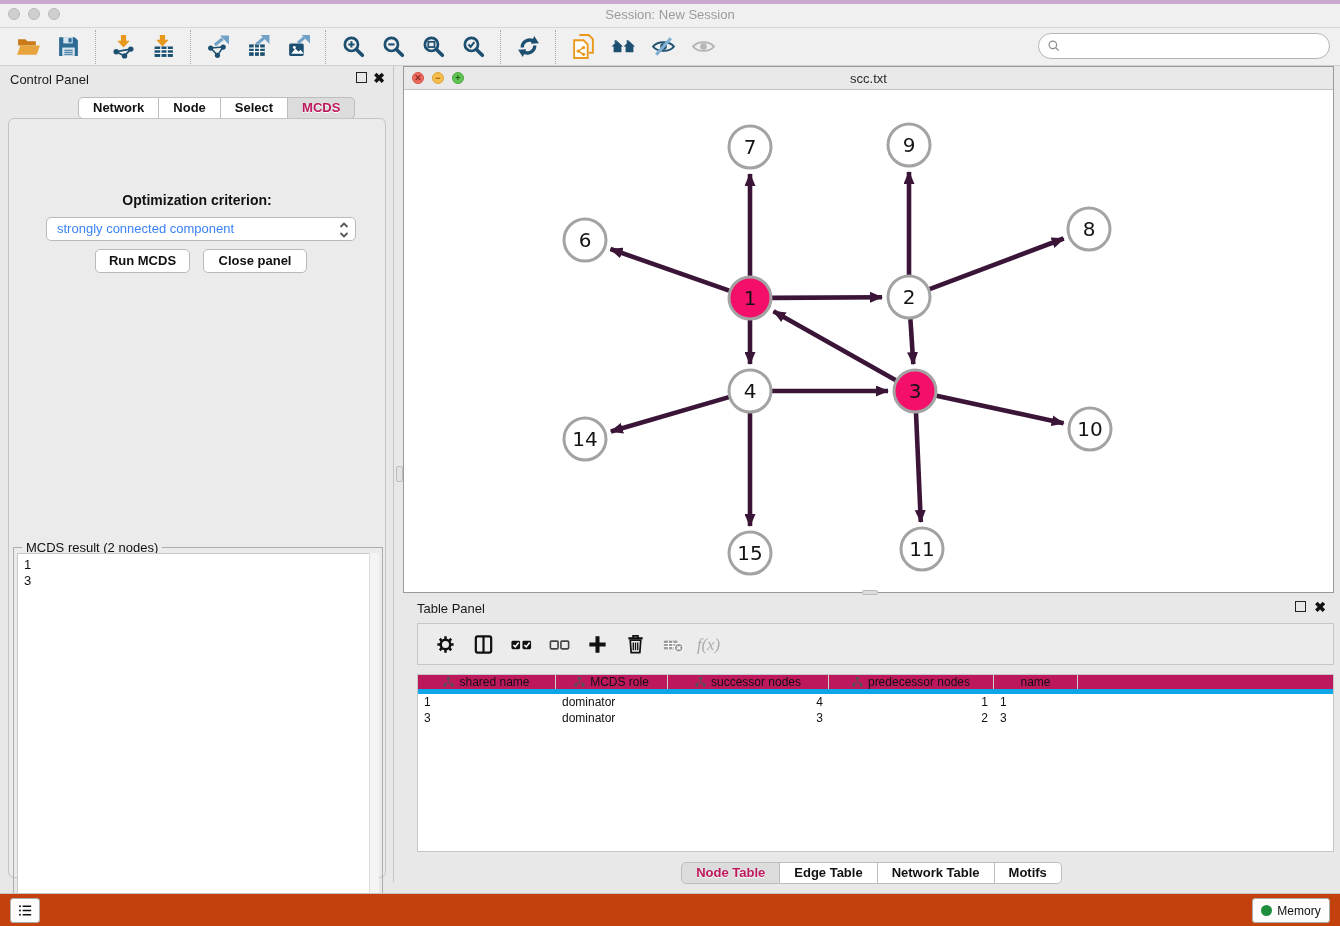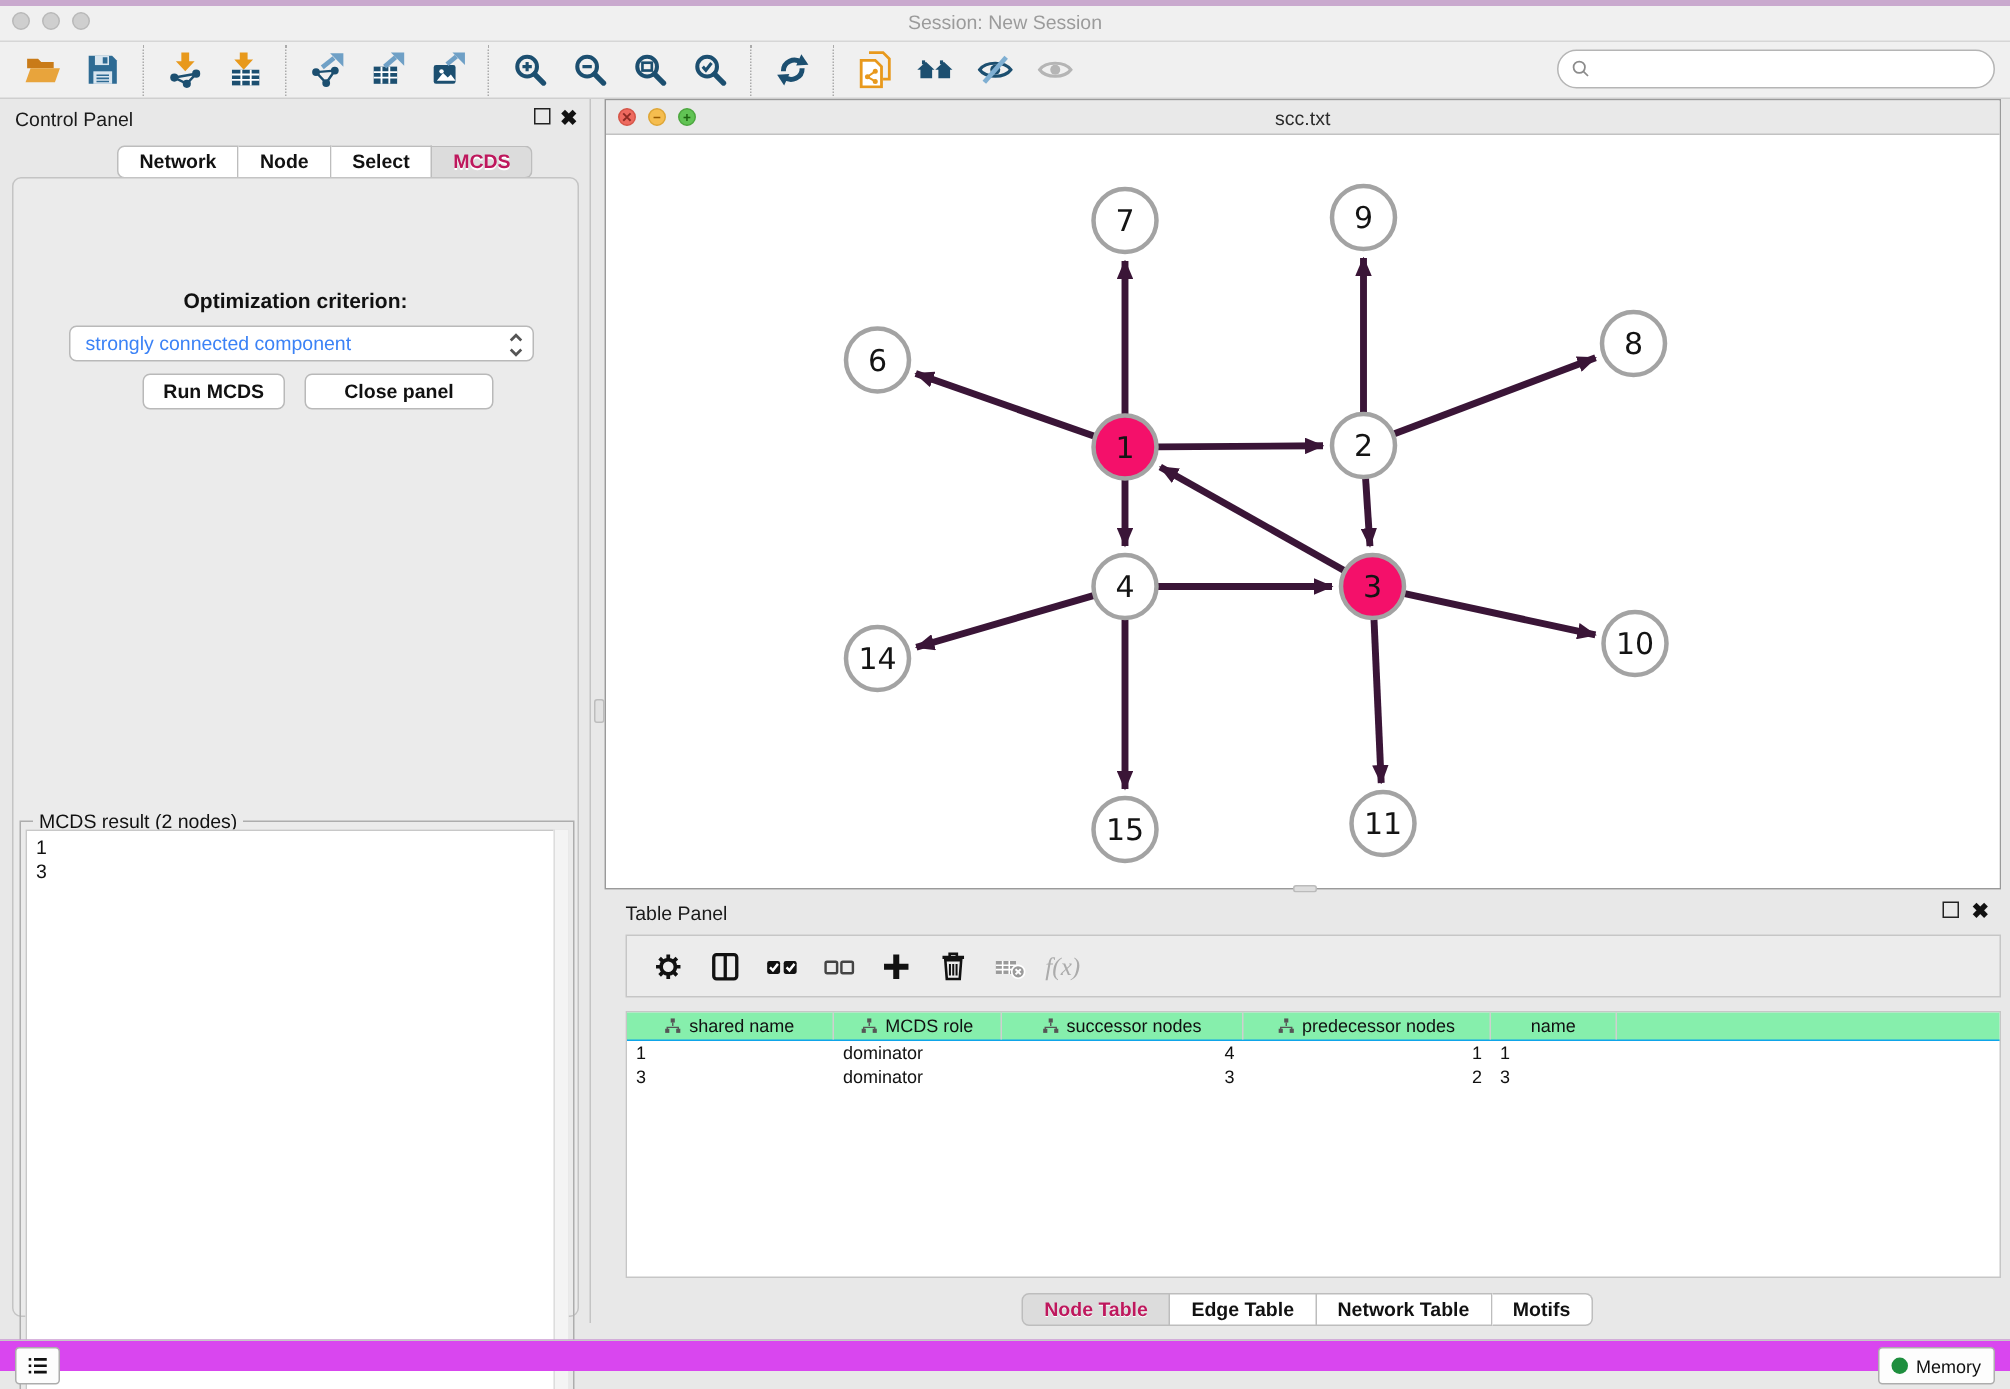--- a/index.html
+++ b/index.html
@@ -37,21 +37,21 @@
   .tab { height:22px; padding:0 14px; font-size:13px; font-weight:bold; color:#111; background:#fff; border:1px solid #BDBDBD; border-left:none; line-height:20px; }
   .tab:first-child { border-left:1px solid #BDBDBD; border-radius:5px 0 0 5px; }
   .tab:last-child { border-radius:0 5px 5px 0; }
   .tab.active { background:#DCDCDC; color:#be185d; text-shadow:0 1px 0 #fff; }
   #cp-body { position:absolute; left:8px; top:52px; width:378px; height:760px; background:#EBEBEB; border:1px solid #C4C4C4; border-radius:6px; }
   #opt-label { position:absolute; left:0; width:100%; top:73px; text-align:center; font-size:14px; font-weight:bold; color:#111; }
   #criterion-select { position:absolute; left:37px; top:98px; width:310px; height:24px; background:#fff; border:1px solid #B9B9B9; border-radius:5px; font-size:13px; line-height:22px; padding-left:10px; color:#3b82f6; }
   #criterion-select .chev { position:absolute; right:6px; top:3px; }
   .btn { position:absolute; height:24px; background:#fff; border:1px solid #B9B9B9; border-radius:5px; font-size:13px; font-weight:bold; color:#111; text-align:center; line-height:22px; }
   #run-btn { left:86px; top:130px; width:95px; }
-  #close-panel-btn { left:194px; top:130px; width:126px; }
+  #close-panel-btn { left:194px; top:130px; width:104px; }
   #result-group { position:absolute; left:4px; top:428px; width:370px; height:384px; border:1px solid #ADADAD; }
   #result-legend { position:absolute; left:8px; top:-8px; background:#EBEBEB; padding:0 4px; font-size:13px; color:#111; }
   #result-text { position:absolute; left:3px; top:5px; right:3px; bottom:3px; background:#fff; border:1px solid #C8C8C8; font-size:13px; color:#111; padding:3px 6px; white-space:pre; line-height:16px; }
   #result-scroll { position:absolute; right:3px; top:5px; width:10px; bottom:3px; background:#F4F4F4; border-left:1px solid #DDD; }
 
   
   #net-frame { position:absolute; left:403px; top:66px; width:931px; height:527px; background:#fff; border:1px solid #9A9A9A; }
   #net-titlebar { position:absolute; left:0; top:0; right:0; height:23px; background:#E9E9E9; border-bottom:1px solid #C2C2C2; }
   #net-lights { left:8px; top:5px; position:absolute; display:flex; gap:8px; }
   .light.red { background:#EE6A5F; border:1px solid #D55548; color:#8E2A22; }
@@ -66,30 +66,30 @@
 
   
   #table-panel { position:absolute; left:403px; top:595px; width:937px; height:298px; background:#E8E8E8; }
   #tp-title { position:absolute; left:14px; top:6px; font-size:13px; color:#1A1A1A; }
   #tp-float { right:34px; } #tp-close { right:14px; }
   #tp-toolbar { position:absolute; left:14px; top:28px; width:917px; height:42px; background:#ECECEC; border:1px solid #C6C6C6; display:flex; align-items:center; padding-left:12px; }
   .tp-ic { width:30px; height:30px; display:flex; align-items:center; justify-content:center; margin-right:8px; }
   .tp-ic svg { width:23px; height:23px; }
   .tp-ic.wide svg { width:34px; }
   #tp-table { position:absolute; left:14px; top:79px; width:917px; height:178px; background:#fff; border:1px solid #C6C6C6; }
-  #tp-header { display:flex; height:19px; background:#86efac; border-bottom:1px solid #0ea5e9; }
+  #tp-header { display:flex; height:19px; background:#be185d; border-bottom:5px solid #0ea5e9; }
   .th { display:flex; align-items:center; font-size:12px; color:#111; border-right:1px solid #CFCFCF; padding:0 4px; justify-content:center; gap:5px; }
   .th svg { width:11px; height:12px; flex:0 0 auto; }
   .tr { display:flex; height:16px; }
   .td { font-size:12px; color:#111; padding:0 6px; line-height:16px; overflow:hidden; }
   #tp-tabs { position:absolute; left:0; right:0; top:267px; display:flex; justify-content:center; }
   #tp-tabs .tab { font-weight:bold; }
 
   
-  #statusbar { position:absolute; left:0; top:893px; width:1340px; height:21px; background:#d946ef; border-top:1px solid #C6C6C6; }
+  #statusbar { position:absolute; left:0; top:893px; width:1340px; height:33px; background:#c2410c; border-top:1px solid #C6C6C6; }
   #list-btn { position:absolute; left:10px; top:4px; width:30px; height:25px; background:#FDFDFD; border:1px solid #ADADAD; border-radius:3px; display:flex; align-items:center; justify-content:center; }
   #list-btn svg { width:17px; height:17px; }
   #memory-btn { position:absolute; right:10px; top:4px; width:78px; height:25px; background:#FDFDFD; border:1px solid #ADADAD; border-radius:3px; display:flex; align-items:center; justify-content:center; gap:5px; font-size:12px; color:#111; }
   #memory-dot { width:11px; height:11px; border-radius:50%; background:#1E8E3E; }
 </style>
 </head>
 <body>
 
 <div id="app">
 

